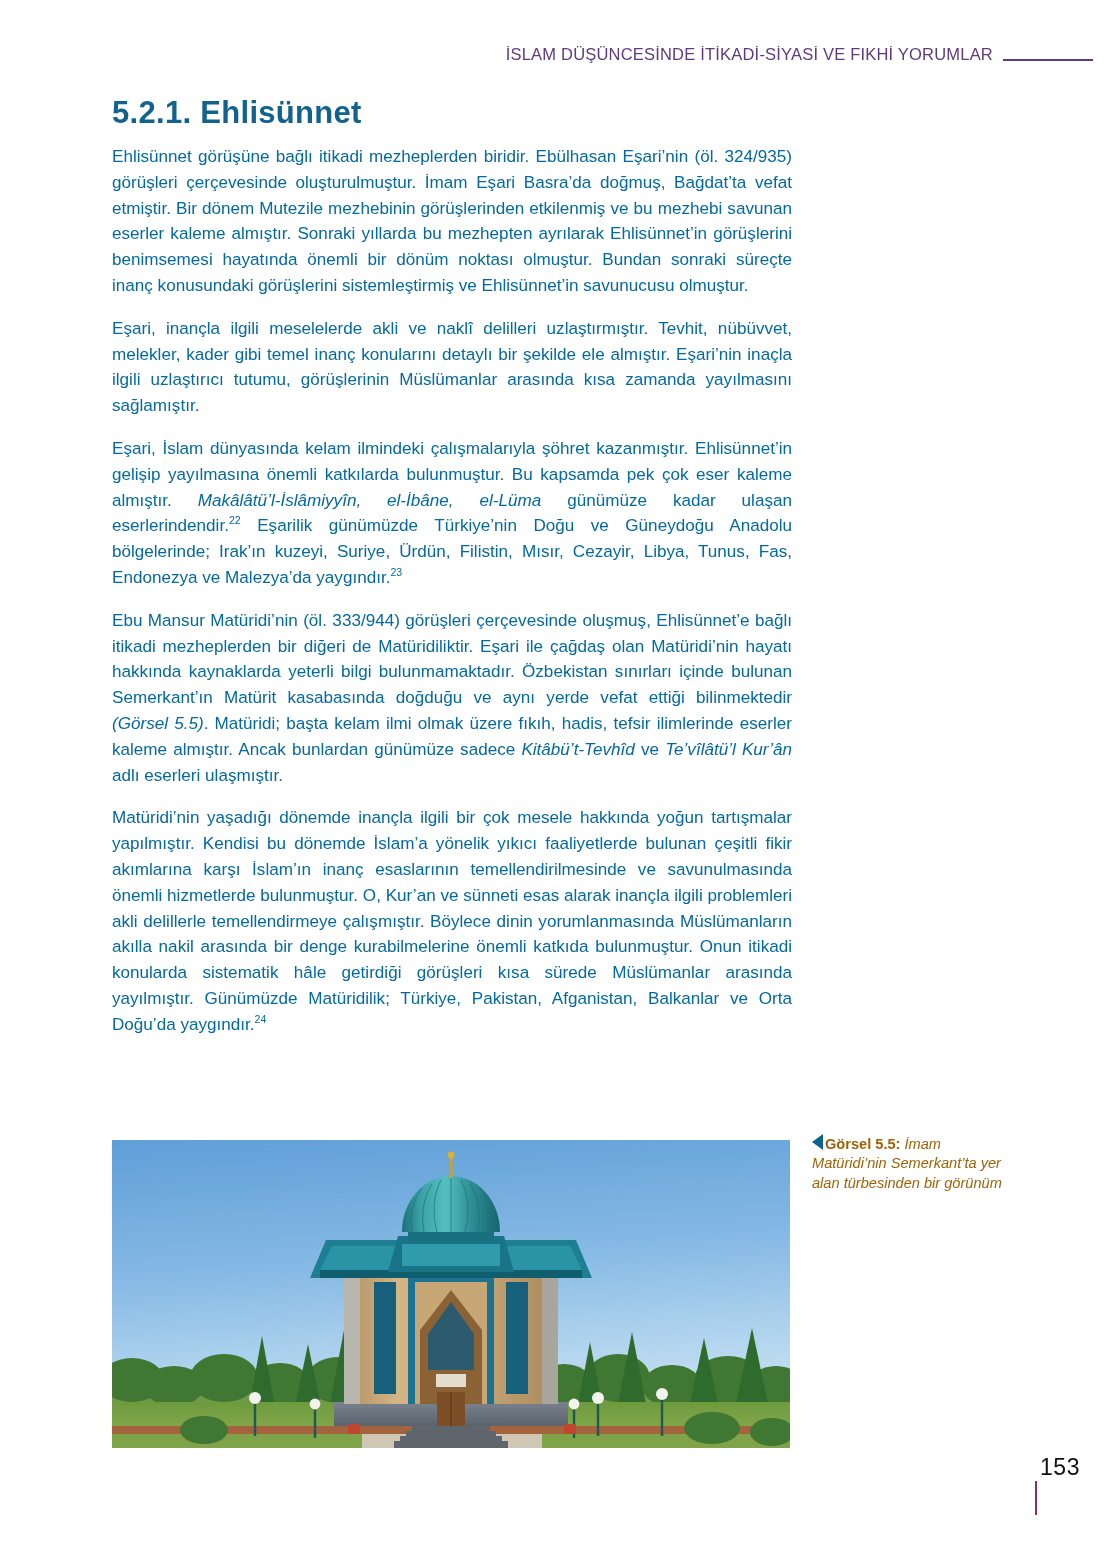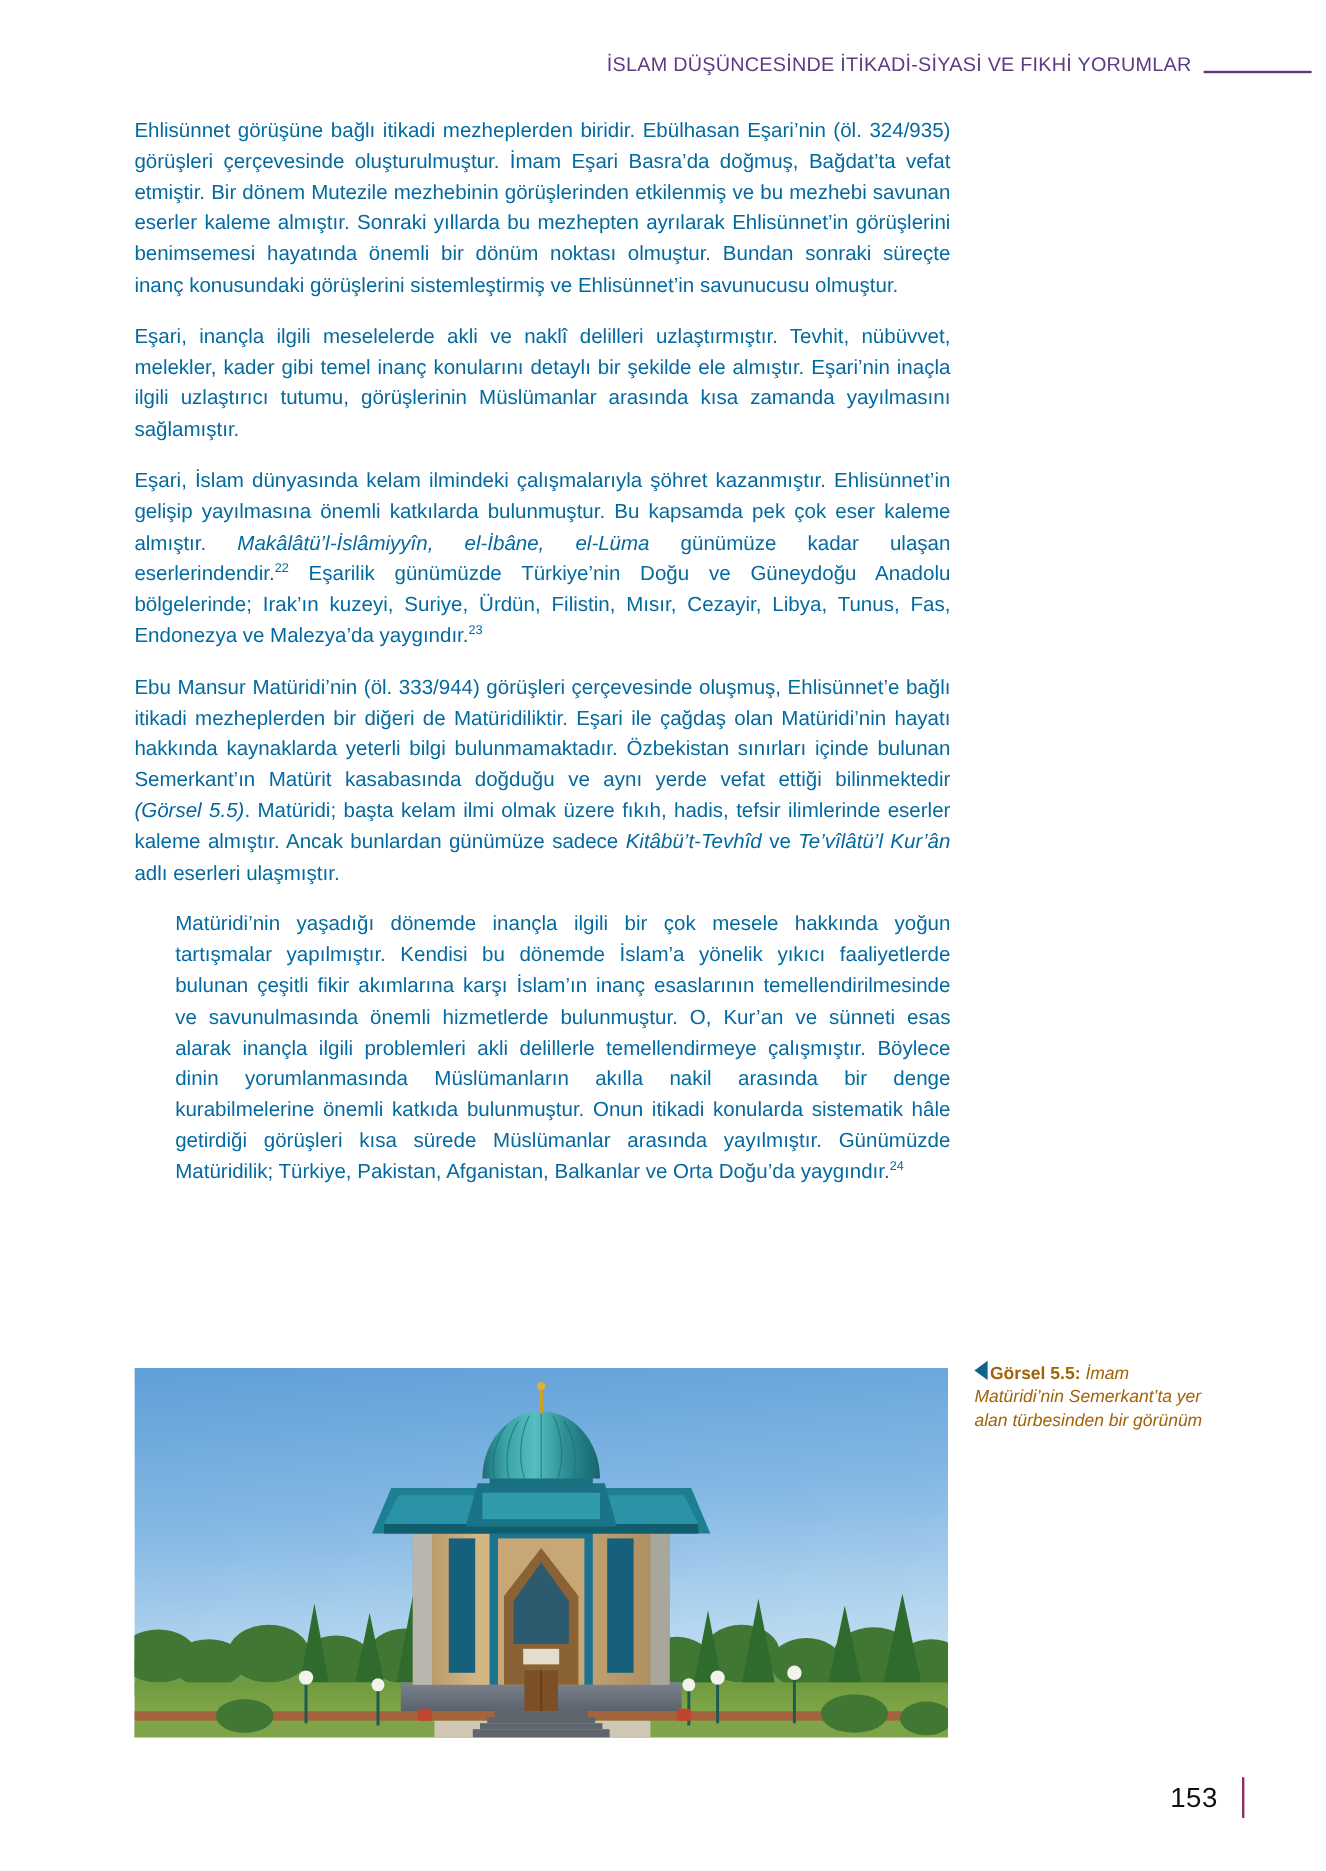--- a/index.html
+++ b/index.html
@@ -71,21 +71,21 @@
 
   p.body-text {
     font-size: 17.1px;
     line-height: 1.51;
     margin: 0 0 17px 0;
     text-align: justify;
     text-justify: inter-word;
     color: #0369a1;
     hyphens: none;
   }
-  p.body-text:last-child { margin-bottom: 0; margin-left: 34px; }
+  p.body-text:last-child { margin-bottom: 0; }
 
   .it { font-style: italic; }
   sup.ref {
     font-size: 0.62em;
     vertical-align: super;
     line-height: 0;
   }
 
   
   .figure-wrap {
@@ -129,20 +129,21 @@
   .caption .cap-text { font-style: italic; }
 
   
   .footer {
     position: absolute;
     right: 0;
     bottom: 44px;
     display: flex;
     align-items: center;
     justify-content: flex-end;
+    flex-direction: column;
   }
   .footer .pagenum {
     font-size: 23px;
     color: #111111;
     letter-spacing: 0.5px;
   }
   .footer .foot-rule {
     display: inline-block;
     width: 2px;
     height: 34px;
@@ -154,20 +155,21 @@
 </head>
 <body>
 
 <div class="page-header">
   <span class="hdr-text">İSLAM DÜŞÜNCESİNDE İTİKADİ-SİYASİ VE FIKHİ YORUMLAR</span>
   <span class="hdr-rule"></span>
 </div>
 
 <div class="content">
 
+  <h1 class="section-title">5.2.1. Ehlisünnet</h1>
 
 
   <p class="body-text">Ehlisünnet görüşüne bağlı itikadi mezheplerden biridir. Ebülhasan Eşari’nin (öl. 324/935) görüşleri çerçevesinde oluşturulmuştur. İmam Eşari Basra’da doğmuş, Bağdat’ta vefat etmiştir. Bir dönem Mutezile mezhebinin görüşlerinden etkilenmiş ve bu mezhebi savunan eserler kaleme almıştır. Sonraki yıllarda bu mezhepten ayrılarak Ehlisünnet’in görüşlerini benimsemesi hayatında önemli bir dönüm noktası olmuştur. Bundan sonraki süreçte inanç konusundaki görüşlerini sistemleştirmiş ve Ehlisünnet’in savunucusu olmuştur.</p>
 
   <p class="body-text">Eşari, inançla ilgili meselelerde akli ve naklî delilleri uzlaştırmıştır. Tevhit, nübüvvet, melekler, kader gibi temel inanç konularını detaylı bir şekilde ele almıştır. Eşari’nin inaçla ilgili uzlaştırıcı tutumu, görüşlerinin Müslümanlar arasında kısa zamanda yayılmasını sağlamıştır.</p>
 
   <p class="body-text"><span>Eşari, İslam dünyasında kelam ilmindeki çalışmalarıyla şöhret kazanmıştır. Ehlisünnet’in gelişip yayılmasına önemli katkılarda bulunmuştur. Bu kapsamda pek çok eser kaleme almıştır. </span><span class="it">Makâlâtü’l-İslâmiyyîn, el-İbâne, el-Lüma</span><span> günümüze kadar ulaşan eserlerindendir.</span><sup class="ref">22</sup><span> Eşarilik günümüzde Türkiye’nin Doğu ve Güneydoğu Anadolu bölgelerinde; Irak’ın kuzeyi, Suriye, Ürdün, Filistin, Mısır, Cezayir, Libya, Tunus, Fas, Endonezya ve Malezya’da yaygındır.</span><sup class="ref">23</sup></p>
 
 
   <p class="body-text"><span>Ebu Mansur Matüridi’nin (öl. 333/944) görüşleri çerçevesinde oluşmuş, Ehlisünnet’e bağlı itikadi mezheplerden bir diğeri de Matüridiliktir. Eşari ile çağdaş olan Matüridi’nin hayatı hakkında kaynaklarda yeterli bilgi bulunmamaktadır. Özbekistan sınırları içinde bulunan Semerkant’ın Matürit kasabasında doğduğu ve aynı yerde vefat ettiği bilinmektedir </span><span class="it">(Görsel 5.5)</span><span>. Matüridi; başta kelam ilmi olmak üzere fıkıh, hadis, tefsir ilimlerinde eserler kaleme almıştır. Ancak bunlardan günümüze sadece </span><span class="it">Kitâbü’t-Tevhîd</span><span> ve </span><span class="it">Te’vîlâtü’l Kur’ân</span><span> adlı eserleri ulaşmıştır.</span></p>

